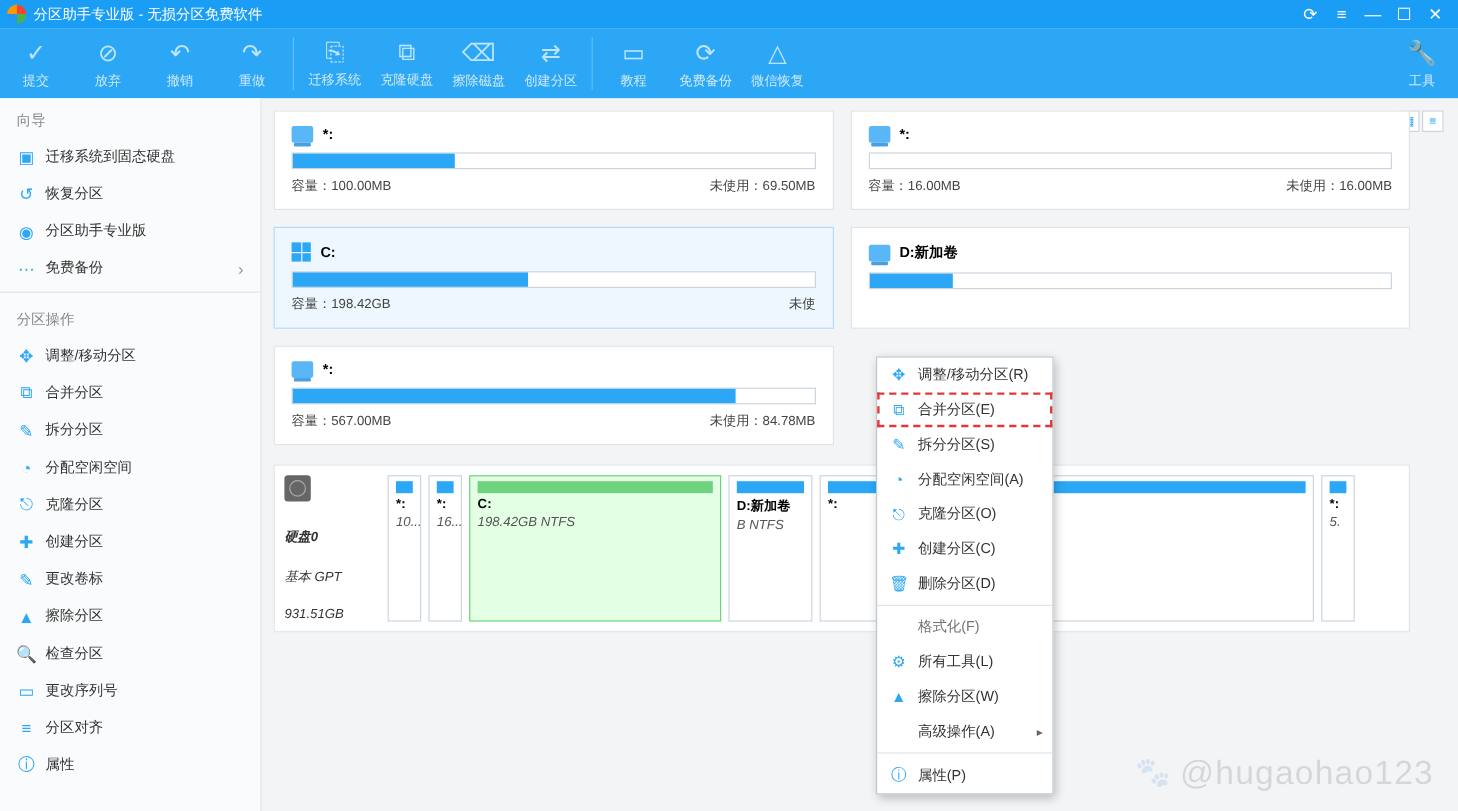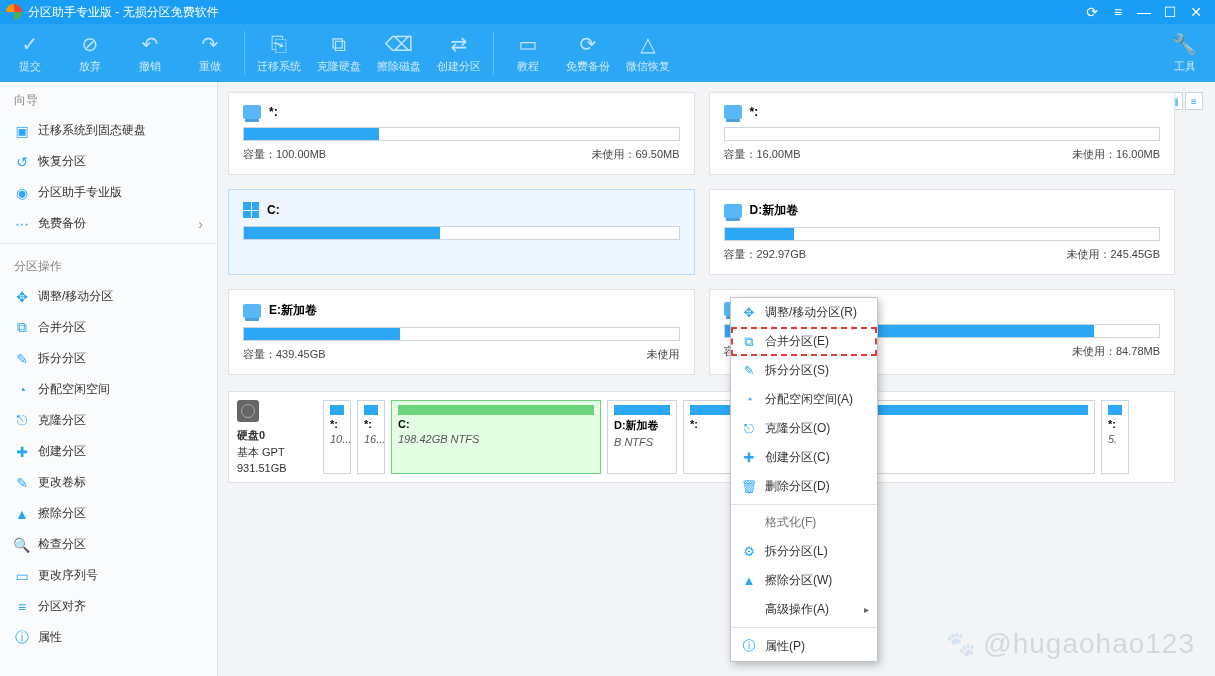--- a/index.html
+++ b/index.html
@@ -43,21 +43,21 @@
 .card .diskicon { width:18px; height:14px; background:#59b7f8; border-radius:2px; position:relative; }
 .card .diskicon::after{content:"";position:absolute;bottom:-3px;left:2px;right:2px;height:3px;background:#4a9fe0;border-radius:1px;}
 .card .winicon { width:16px; height:16px; display:grid; grid-template-columns:1fr 1fr; grid-template-rows:1fr 1fr; gap:1px; }
 .card .winicon span{background:#2ba7f6;}
 .card .bar { height: 14px; border: 1px solid #cdd6df; background: #fff; margin-bottom: 6px; position: relative; }
 .card .bar .fill { height: 100%; background: #2ba7f6; }
 .card .stats { display:flex; justify-content:space-between; font-size:11px; color:#444;gap:24px; }
 
 
 .diskmap { margin-top: 16px; background: #fff; border: 1px solid #e0e4e8; padding: 8px; display: flex; gap: 6px; align-items:stretch; margin-right:30px;}
-.diskmap .dheader { width: 80px; font-size: 11px; color:#333; display:flex; flex-direction:column; gap:2px;}
+.diskmap .dheader { width: 80px; font-size: 11px; color:#333; display:flex; flex-direction:column; gap:18px;font-style:italic;}
 .diskmap .dheader .dicon{ width:22px; height:22px; background:#666; border-radius:3px; margin-bottom:4px; position:relative;}
 .diskmap .dheader .dicon::after{content:"";position:absolute;inset:4px;border:1px solid #aaa;border-radius:50%;}
 .diskmap .seg { border:1px solid #cdd6df; padding:4px 6px; font-size:11px; display:flex; flex-direction:column; gap:3px; min-width:28px;}
 .diskmap .seg .sfill{ height:10px; background:#2ba7f6; }
 .diskmap .seg.c .sfill{ background:#6fd27f; }
 .diskmap .seg.sel { background:#e3ffe4; border-color:#6fd27f;}
 .diskmap .segname{font-weight:bold;}
 .diskmap .seginfo{color:#555;font-style:italic;}
 
 
@@ -256,45 +256,32 @@
               <span></span>
               <span></span>
               <span></span>
               <span></span>
             </span>
             <span>C:</span>
           </div>
           <div class="bar">
             <div class="fill" style="width:45%"></div>
           </div>
+          <div class="stats">
+            <span>容量：198.42GB</span>
+            <span>未使</span>
+          </div>
         </div>
         <div class="card">
           <div class="chead">
             <span class="diskicon"></span>
             <span>D:新加卷</span>
           </div>
           <div class="bar">
             <div class="fill" style="width:16%"></div>
-          </div>
-          <div class="stats">
-            <span>容量：292.97GB</span>
-            <span>未使用：245.45GB</span>
-          </div>
-        </div>
-        <div class="card">
-          <div class="chead">
-            <span class="diskicon"></span>
-            <span>E:新加卷</span>
-          </div>
-          <div class="bar">
-            <div class="fill" style="width:36%"></div>
-          </div>
-          <div class="stats">
-            <span>容量：439.45GB</span>
-            <span>未使用</span>
           </div>
         </div>
         <div class="card">
           <div class="chead">
             <span class="diskicon"></span>
             <span>*:</span>
           </div>
           <div class="bar">
             <div class="fill" style="width:85%"></div>
           </div>
@@ -377,21 +364,21 @@
           <span class="micon">🗑</span>
           <span>删除分区(D)</span>
         </div>
         <div class="msep"></div>
         <div class="mitem disabled">
           <span class="micon"></span>
           <span>格式化(F)</span>
         </div>
         <div class="mitem">
           <span class="micon">⚙</span>
-          <span>拆分分区(L)</span>
+          <span>所有工具(L)</span>
         </div>
         <div class="mitem">
           <span class="micon">▲</span>
           <span>擦除分区(W)</span>
         </div>
         <div class="mitem sub">
           <span class="micon"></span>
           <span>高级操作(A)</span>
         </div>
         <div class="msep"></div>

